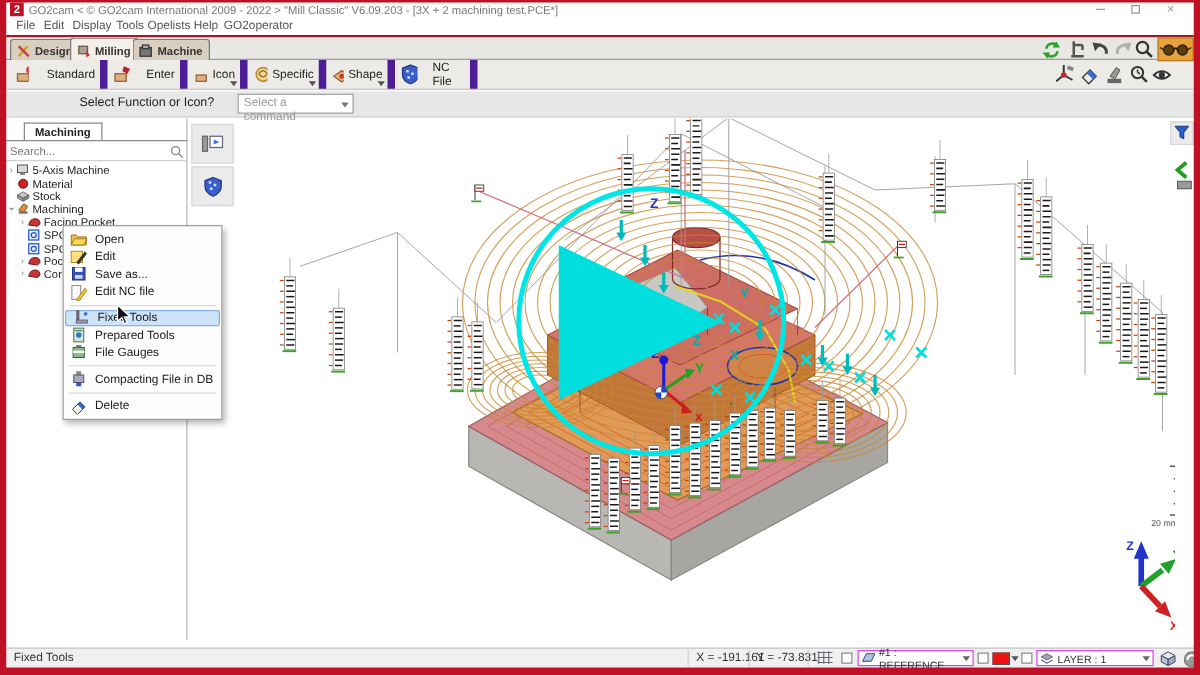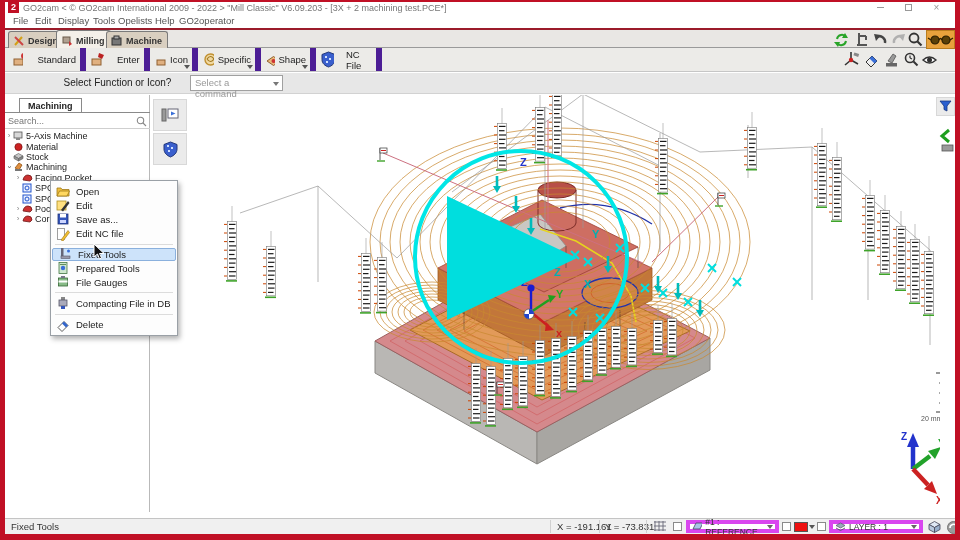--- a/index.html
+++ b/index.html
@@ -70,21 +70,21 @@
   .mrow { position:relative; height:14.2px; display:flex; align-items:center; gap:6px; padding:0 4px 0 5px; font-size:9.5px; color:#1a1a1a; }
   .mrow.hl { background:#cde3fa; border:1px solid #8ab0dd; border-radius:2px; margin:0 1px; height:13.2px; }
   .msep { height:1px; background:#dcdcdc; margin:3px 4px; }
   .micon { width:14px; height:14px; flex:none; }
 
   
   #statusbar { left:5px; top:518px; width:950px; height:16px; background:#f0f0f0; border-top:1px solid #c4c4c4; z-index:9; font-size:9.5px; color:#333; }
   .sbtext { position:absolute; top:2px; }
   .sbsep { position:absolute; top:1px; width:1px; height:13px; background:#d0d0d0; }
   .cb { position:absolute; top:3px; width:9px; height:9px; background:#fff; border:1px solid #8a8a8a; }
-  .sbcombo { position:absolute; top:1px; height:13px; background:#fff; border:4px solid #d946ef; display:flex; align-items:center; gap:3px; font-size:8.5px; padding:0 2px; }
+  .sbcombo { position:absolute; top:1px; height:13px; background:#fff; border:1px solid #d946ef; display:flex; align-items:center; gap:3px; font-size:8.5px; padding:0 2px; }
   .sbcaret { width:0;height:0;border-left:3px solid transparent;border-right:3px solid transparent;border-top:4px solid #666; margin-left:auto; }
 
   #viewport { left:150px; top:95px; width:790px; height:423px; z-index:1; }
   #cursor { left:92px; top:243px; z-index:25; }
 </style>
 </head>
 <body>
 
 <div class="abs" id="viewport">
 <svg id="scene3d" width="790" height="423" viewBox="150 95 790 423">

